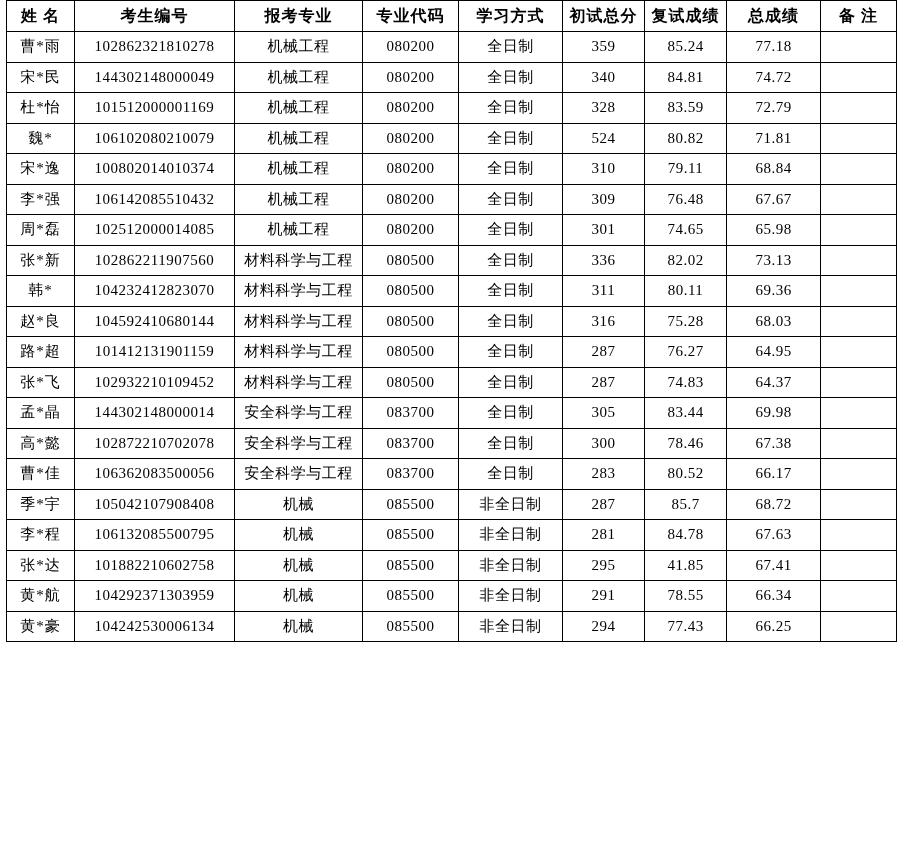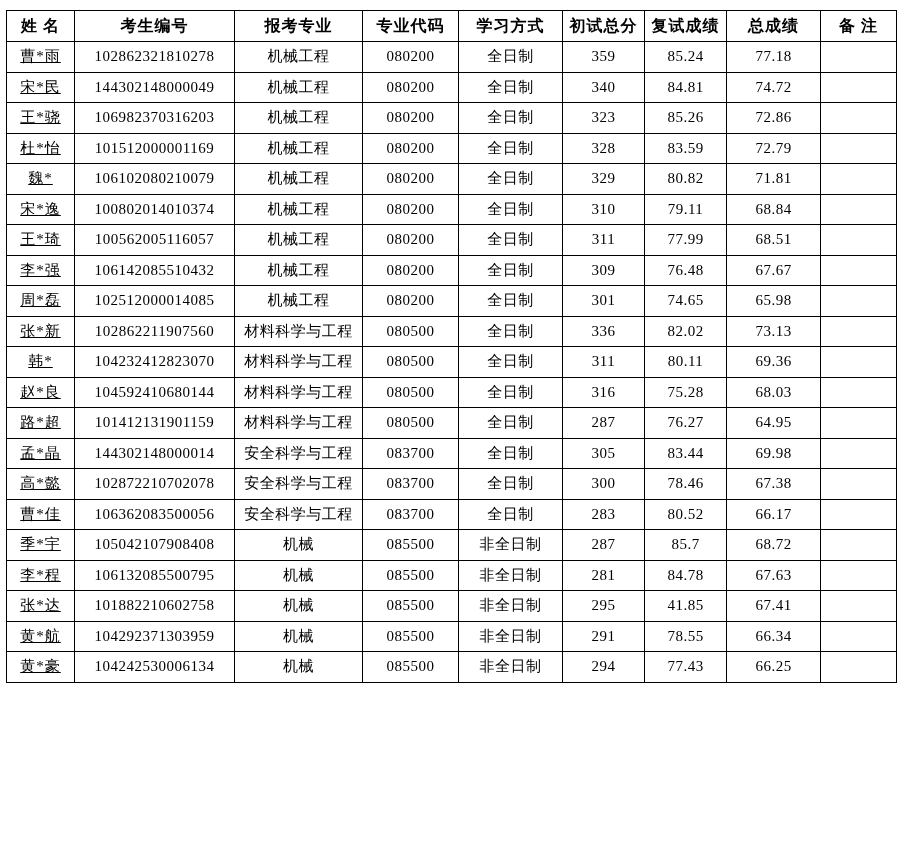--- a/index.html
+++ b/index.html
@@ -10,21 +10,21 @@
   body {
     width: 900px;
     height: 849px;
     font-family: "Liberation Serif", "DejaVu Serif", serif;
     color: #000000;
   }
   #sheet {
     width: 900px;
     height: 849px;
     box-sizing: border-box;
-    padding: 10px 4px 4px 6px;
+    padding: 0 4px 4px 6px;
   }
   table.grid {
     border-collapse: collapse;
     width: 890px;
     table-layout: fixed;
   }
   table.grid th, table.grid td {
     border: 1px solid #000000;
     text-align: center;
     vertical-align: middle;
@@ -35,21 +35,20 @@
     white-space: nowrap;
   }
   table.grid thead th {
     font-weight: bold;
     font-size: 16px;
     height: 30px;
     letter-spacing: 1px;
   }
   td.name {
     letter-spacing: 1px;
-    text-decoration: underline;
   }
   td.num, td.code, td.score, td.total, td.final {
     font-family: "Liberation Serif", "DejaVu Serif", serif;
     letter-spacing: 0.5px;
   }
   td.major {
     letter-spacing: 0.5px;
   }
   td.mode {
     letter-spacing: 0.5px;
@@ -114,75 +113,53 @@
           <td class="num">144302148000049</td>
           <td class="major">机械工程</td>
           <td class="code">080200</td>
           <td class="mode">全日制</td>
           <td class="total">340</td>
           <td class="score">84.81</td>
           <td class="final">74.72</td>
           <td class="remark"></td>
         </tr>
         <tr>
-          <td class="name">王*骁</td>
-          <td class="num">106982370316203</td>
-          <td class="major">机械工程</td>
-          <td class="code">080200</td>
-          <td class="mode">全日制</td>
-          <td class="total">323</td>
-          <td class="score">85.26</td>
-          <td class="final">72.86</td>
-          <td class="remark"></td>
-        </tr>
-        <tr>
           <td class="name">杜*怡</td>
           <td class="num">101512000001169</td>
           <td class="major">机械工程</td>
           <td class="code">080200</td>
           <td class="mode">全日制</td>
           <td class="total">328</td>
           <td class="score">83.59</td>
           <td class="final">72.79</td>
           <td class="remark"></td>
         </tr>
         <tr>
           <td class="name">魏*</td>
           <td class="num">106102080210079</td>
           <td class="major">机械工程</td>
           <td class="code">080200</td>
           <td class="mode">全日制</td>
-          <td class="total">329</td>
+          <td class="total">524</td>
           <td class="score">80.82</td>
           <td class="final">71.81</td>
           <td class="remark"></td>
         </tr>
         <tr>
           <td class="name">宋*逸</td>
           <td class="num">100802014010374</td>
           <td class="major">机械工程</td>
           <td class="code">080200</td>
           <td class="mode">全日制</td>
           <td class="total">310</td>
           <td class="score">79.11</td>
           <td class="final">68.84</td>
           <td class="remark"></td>
         </tr>
         <tr>
-          <td class="name">王*琦</td>
-          <td class="num">100562005116057</td>
-          <td class="major">机械工程</td>
-          <td class="code">080200</td>
-          <td class="mode">全日制</td>
-          <td class="total">311</td>
-          <td class="score">77.99</td>
-          <td class="final">68.51</td>
-          <td class="remark"></td>
-        </tr>
-        <tr>
           <td class="name">李*强</td>
           <td class="num">106142085510432</td>
           <td class="major">机械工程</td>
           <td class="code">080200</td>
           <td class="mode">全日制</td>
           <td class="total">309</td>
           <td class="score">76.48</td>
           <td class="final">67.67</td>
           <td class="remark"></td>
         </tr>
@@ -232,20 +209,31 @@
         </tr>
         <tr>
           <td class="name">路*超</td>
           <td class="num">101412131901159</td>
           <td class="major">材料科学与工程</td>
           <td class="code">080500</td>
           <td class="mode">全日制</td>
           <td class="total">287</td>
           <td class="score">76.27</td>
           <td class="final">64.95</td>
+          <td class="remark"></td>
+        </tr>
+        <tr>
+          <td class="name">张*飞</td>
+          <td class="num">102932210109452</td>
+          <td class="major">材料科学与工程</td>
+          <td class="code">080500</td>
+          <td class="mode">全日制</td>
+          <td class="total">287</td>
+          <td class="score">74.83</td>
+          <td class="final">64.37</td>
           <td class="remark"></td>
         </tr>
         <tr>
           <td class="name">孟*晶</td>
           <td class="num">144302148000014</td>
           <td class="major">安全科学与工程</td>
           <td class="code">083700</td>
           <td class="mode">全日制</td>
           <td class="total">305</td>
           <td class="score">83.44</td>

